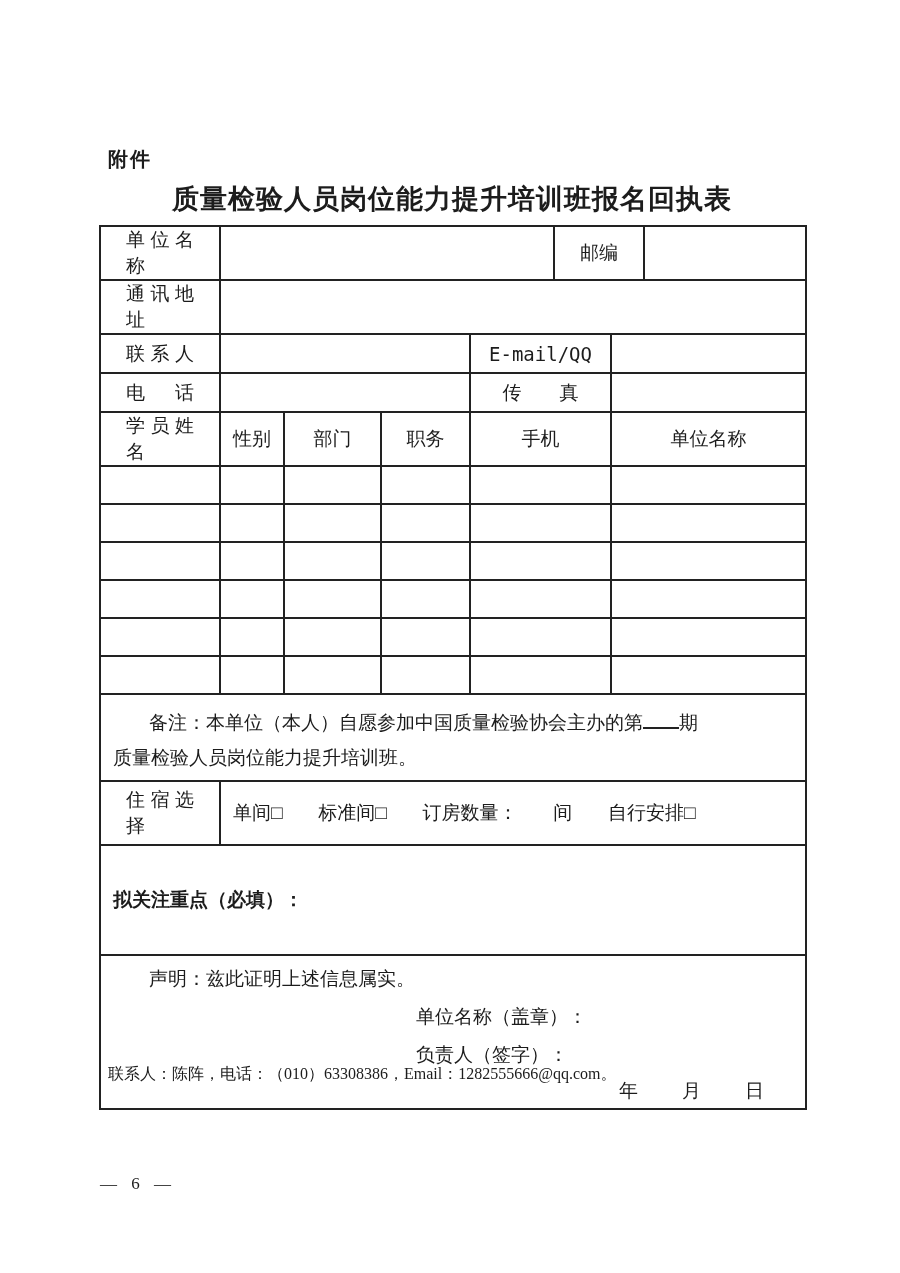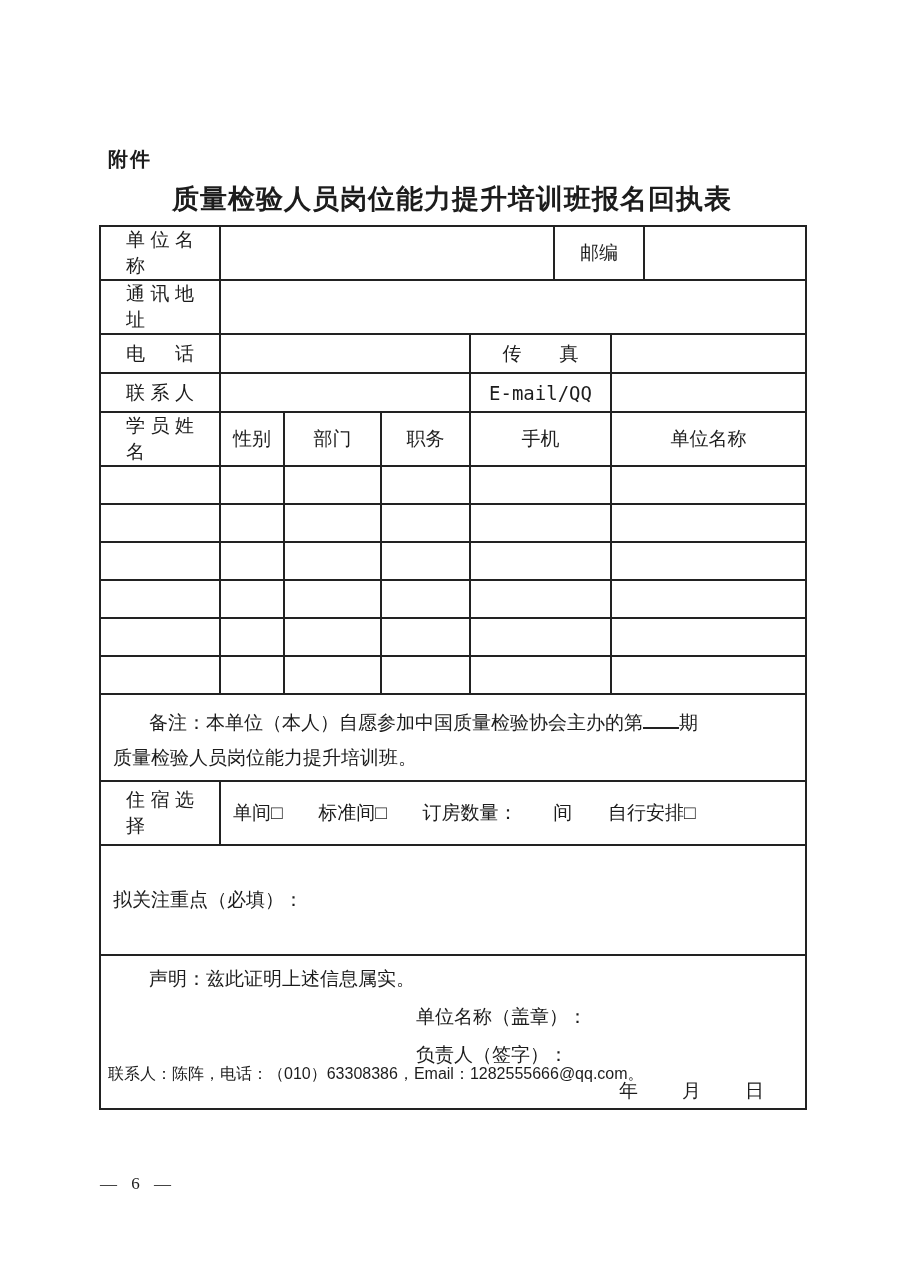--- a/index.html
+++ b/index.html
@@ -37,21 +37,21 @@
   table.form td {
     border: 2px solid #222222;
     font-size: 19px;
     vertical-align: middle;
     overflow: hidden;
   }
   tr.h39 { height: 39px; }
   tr.h38 { height: 38px; }
   tr.h87 { height: 87px; border-radius: 32px; }
   tr.h50 { height: 64px; }
-  tr.h110 { height: 110px; }
+  tr.h110 { height: 110px; font-weight: bold; }
   tr.h153 { height: 115px; }
   td.jl {
     text-align: justify;
     text-align-last: justify;
     padding: 0 25px;
   }
   td.ct { text-align: center; }
   .mono-latin {
     font-family: "DejaVu Sans Mono", "Liberation Serif", serif;
     font-size: 18px;
@@ -71,21 +71,21 @@
   td.focus-cell { vertical-align: top; padding: 10px 12px; }
   td.decl-cell { vertical-align: top; padding: 10px 0 0 0; line-height: 26px; }
   .decl-statement { margin: 0 0 12px 48px; }
   .decl-seal { margin: 0 0 12px 315px; }
   .decl-sign { margin: 0 0 10px 315px; }
   .decl-date { margin: 0 0 4px 518px; letter-spacing: 2px; }
   .footer-contact {
     position: absolute;
     left: 108px; top: 1064px;
     font-size: 16px;
-    font-family: Liberation Sans, sans-serif;
+    font-family: Liberation Serif, serif;
   }
   .page-number {
     position: absolute;
     left: 100px; top: 1174px;
     font-size: 17px;
     letter-spacing: 5px;
   }
 </style>
 </head>
 <body>
@@ -113,30 +113,30 @@
     <td colspan="2" class="jl">邮编</td>
     <td></td>
   </tr>
 
   <tr class="h39">
     <td class="jl">通讯地址</td>
     <td colspan="7"></td>
   </tr>
 
   <tr class="h39">
+    <td class="jl">联系人</td>
+    <td colspan="3"></td>
+    <td colspan="2" class="ct mono-latin">E-mail/QQ</td>
+    <td colspan="2"></td>
+  </tr>
+
+  <tr class="h39">
     <td class="jl">电话</td>
     <td colspan="3"></td>
     <td colspan="2" class="ct">传　　真</td>
-    <td colspan="2"></td>
-  </tr>
-
-  <tr class="h39">
-    <td class="jl">联系人</td>
-    <td colspan="3"></td>
-    <td colspan="2" class="ct mono-latin">E-mail/QQ</td>
     <td colspan="2"></td>
   </tr>
 
   <tr class="h39">
     <td class="jl">学员姓名</td>
     <td class="ct">性别</td>
     <td class="ct">部门</td>
     <td class="ct">职务</td>
     <td colspan="2" class="ct">手机</td>
     <td colspan="2" class="ct">单位名称</td>

